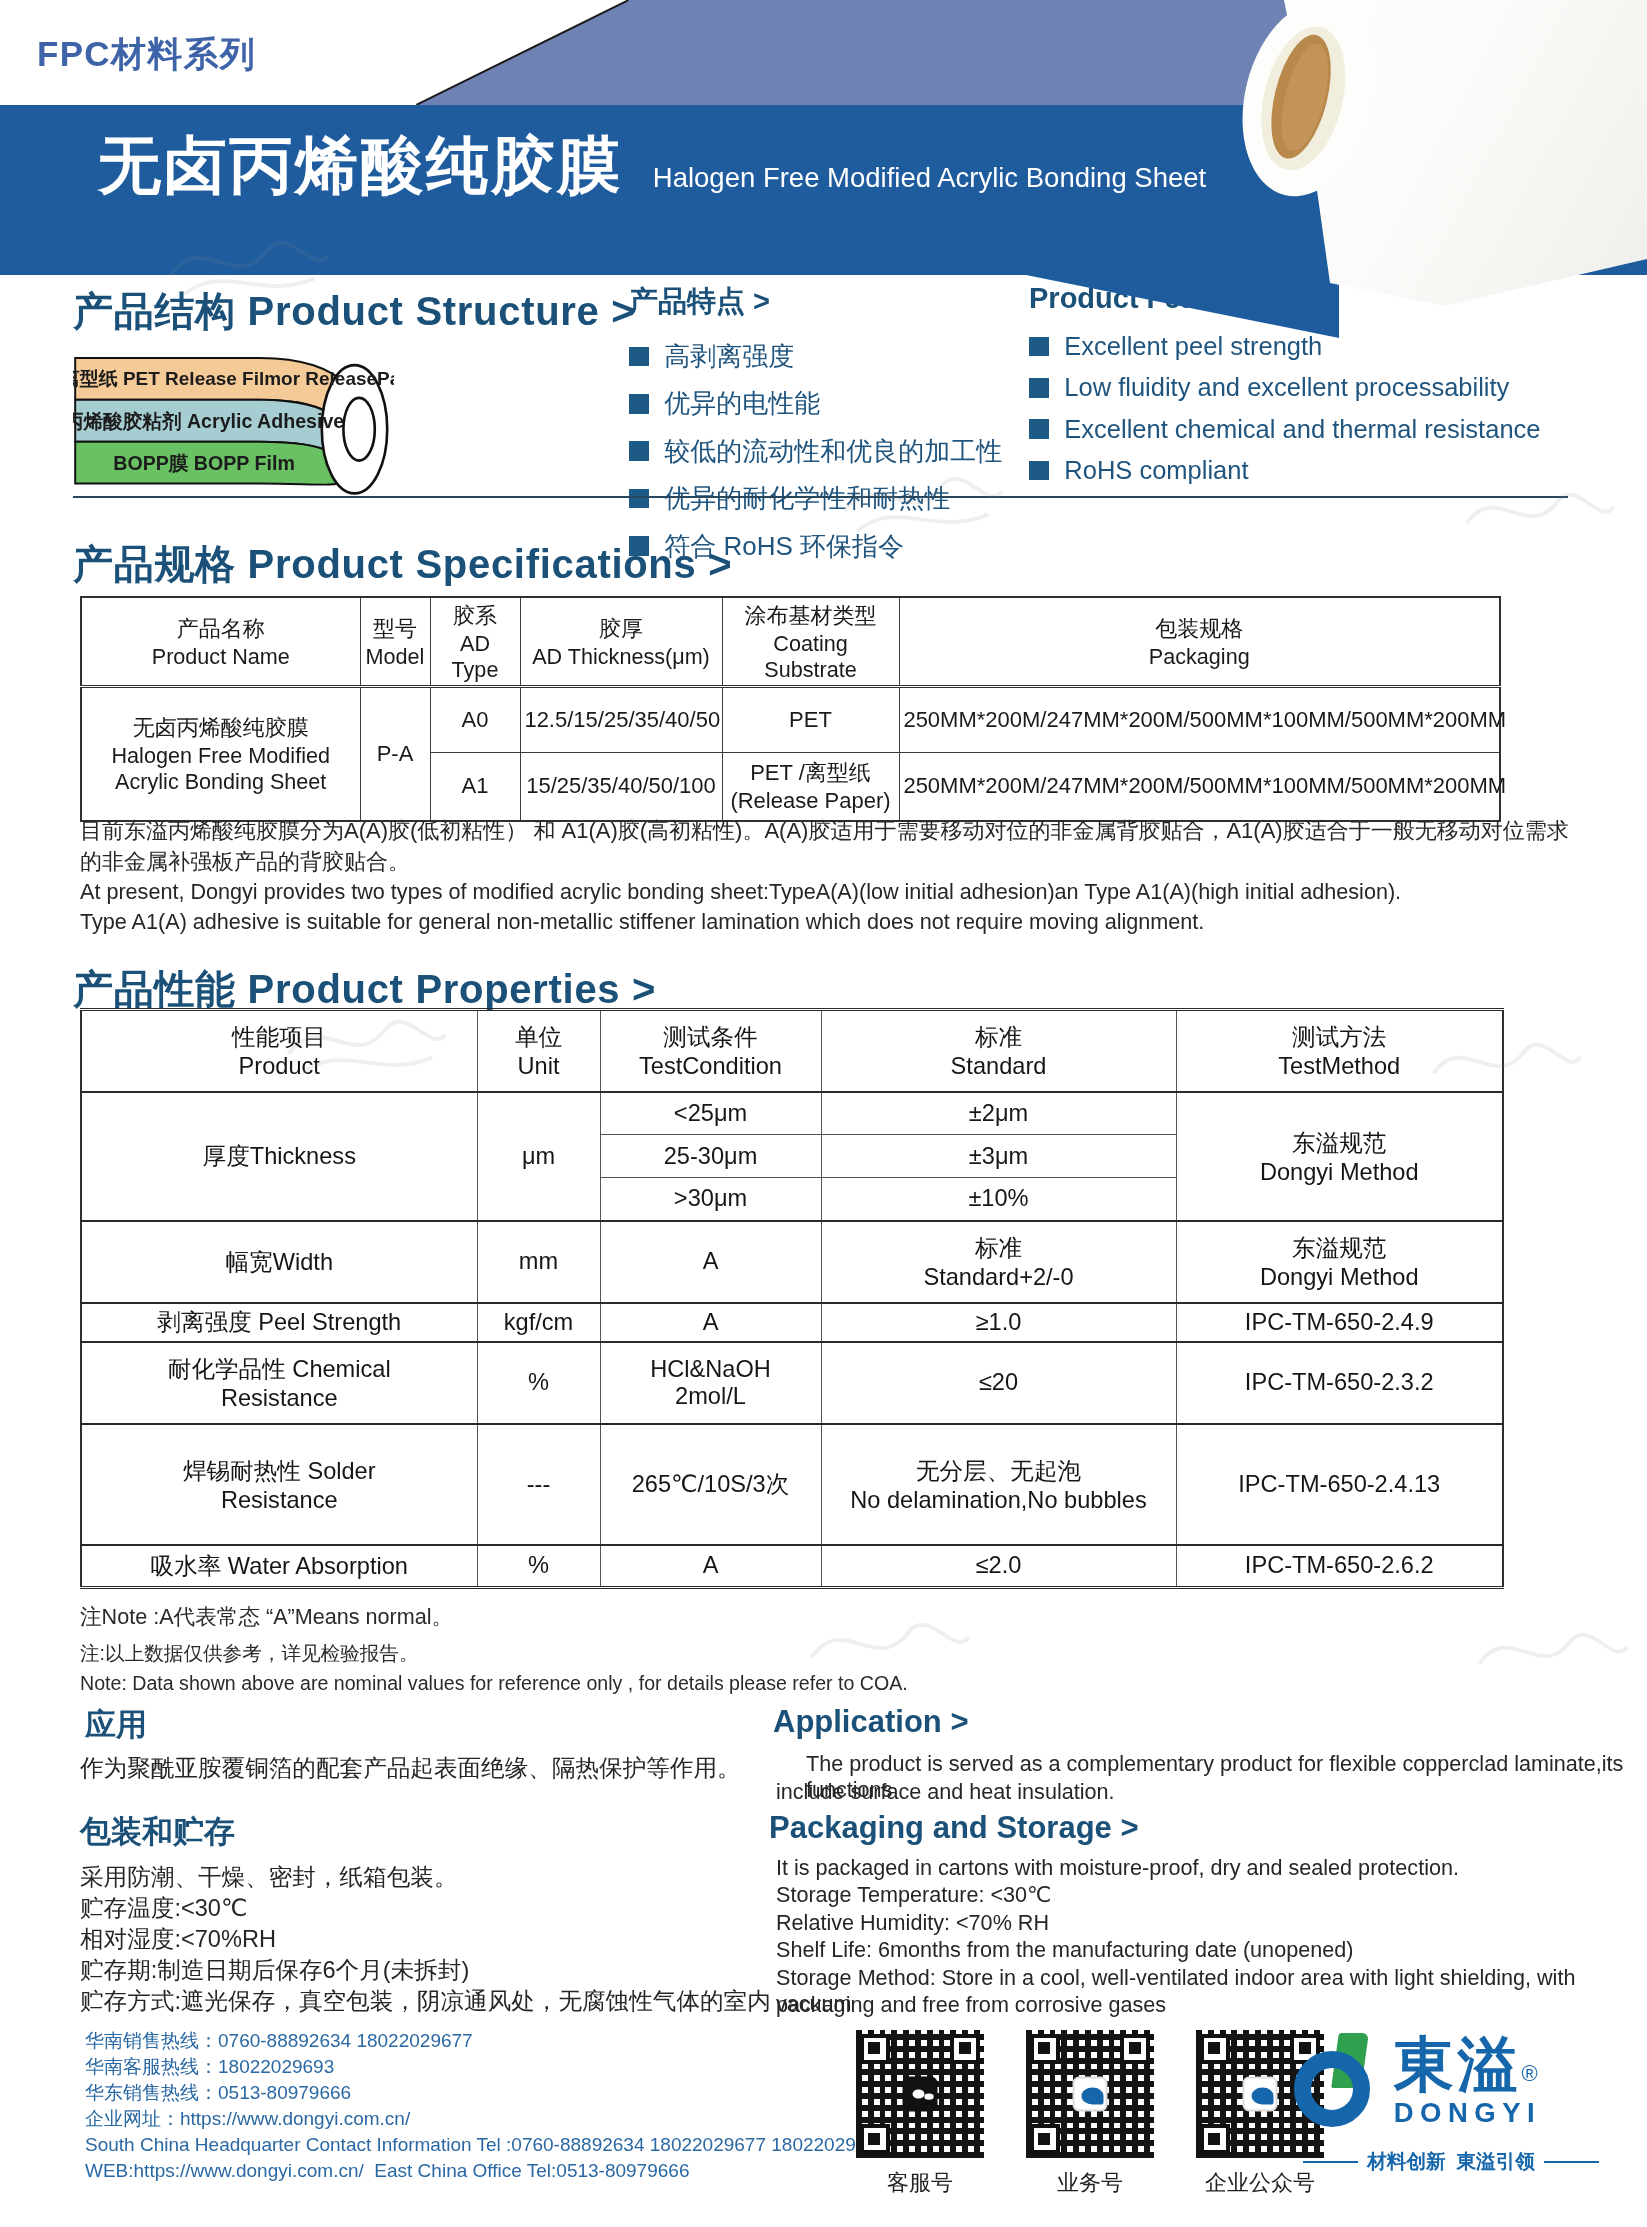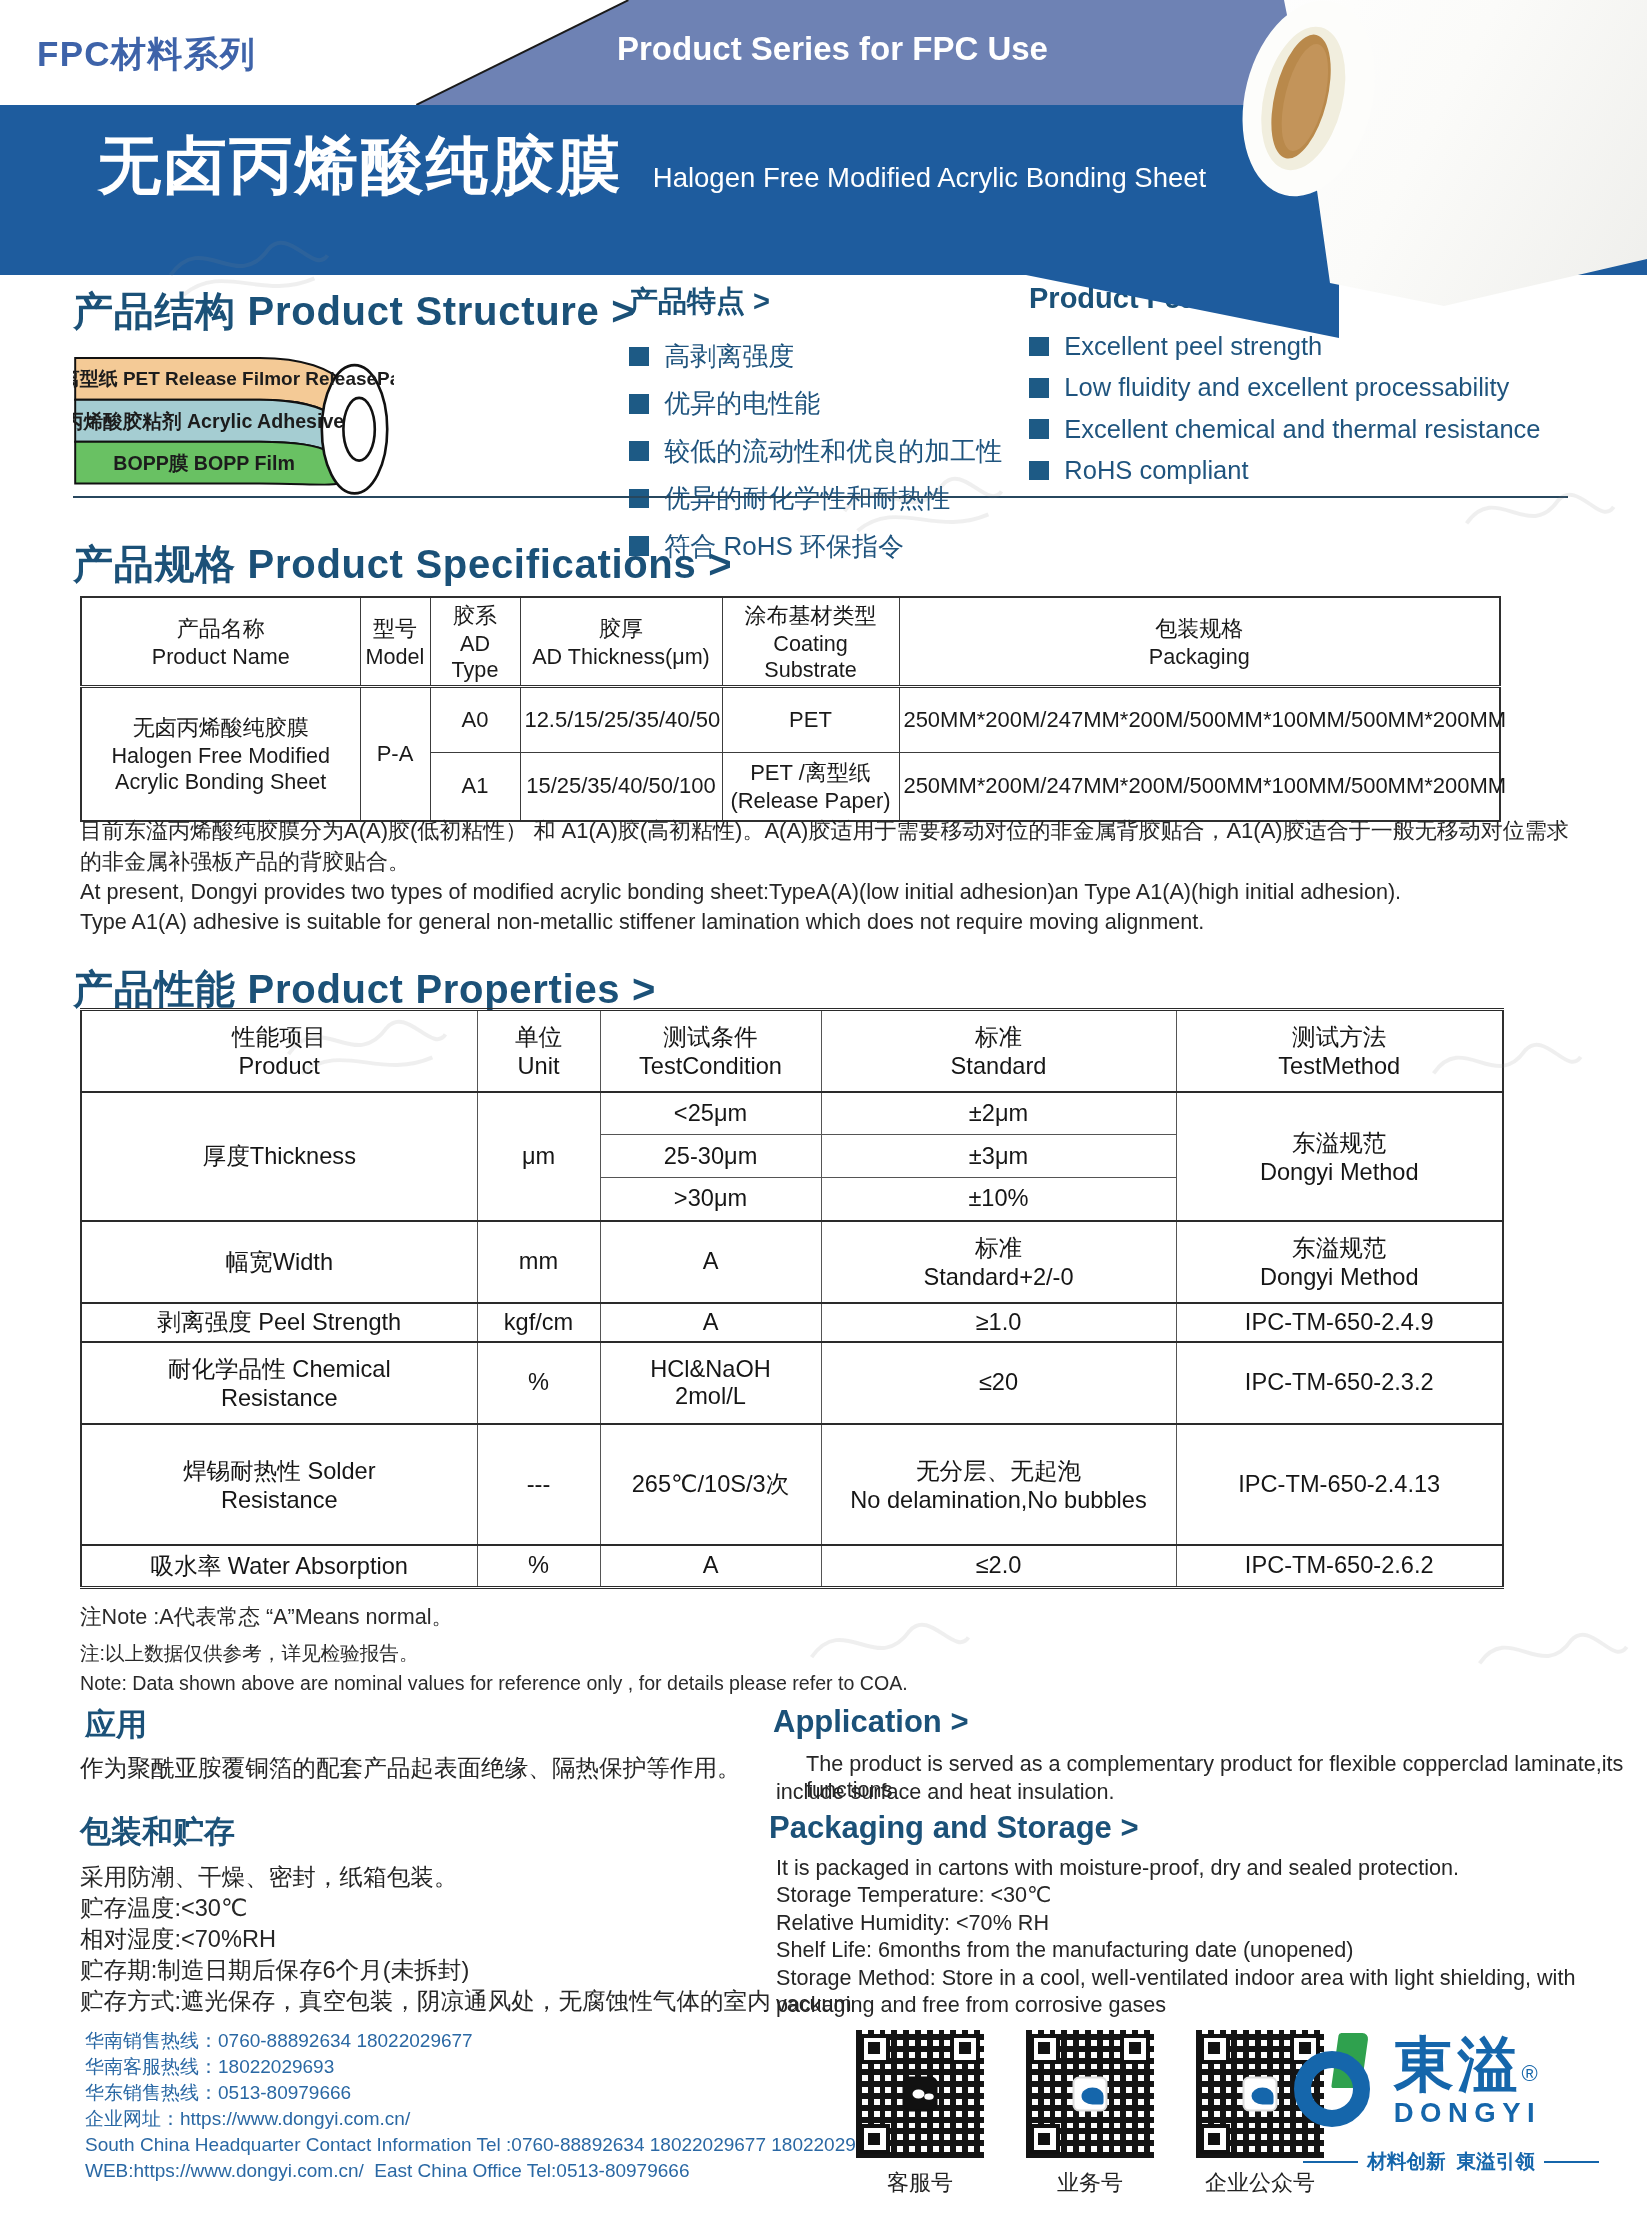--- a/index.html
+++ b/index.html
@@ -112,21 +112,20 @@
 <body>
 
 <div class="page">
 
   <div class="strip"></div>
   <div class="strip-light"></div>
   <svg class="strip-line" width="1647" height="105" viewBox="0 0 2516 160">
     <line x1="960" y1="0" x2="636" y2="160" stroke="#1a1a1a" stroke-width="3"></line>
   </svg>
   <div class="fpc-label">FPC材料系列</div>
-  <div class="series-en">Product Series for FPC Use</div>
 
   <div class="band-dark"></div>
   <div class="band-wedge"></div>
   <div class="title-wrap">
     <span class="title-cn">无卤丙烯酸纯胶膜</span>
     <span class="title-en">Halogen Free Modified Acrylic Bonding Sheet</span>
   </div>
 
   <div class="photo">
     <div class="photo-sheet"></div>

